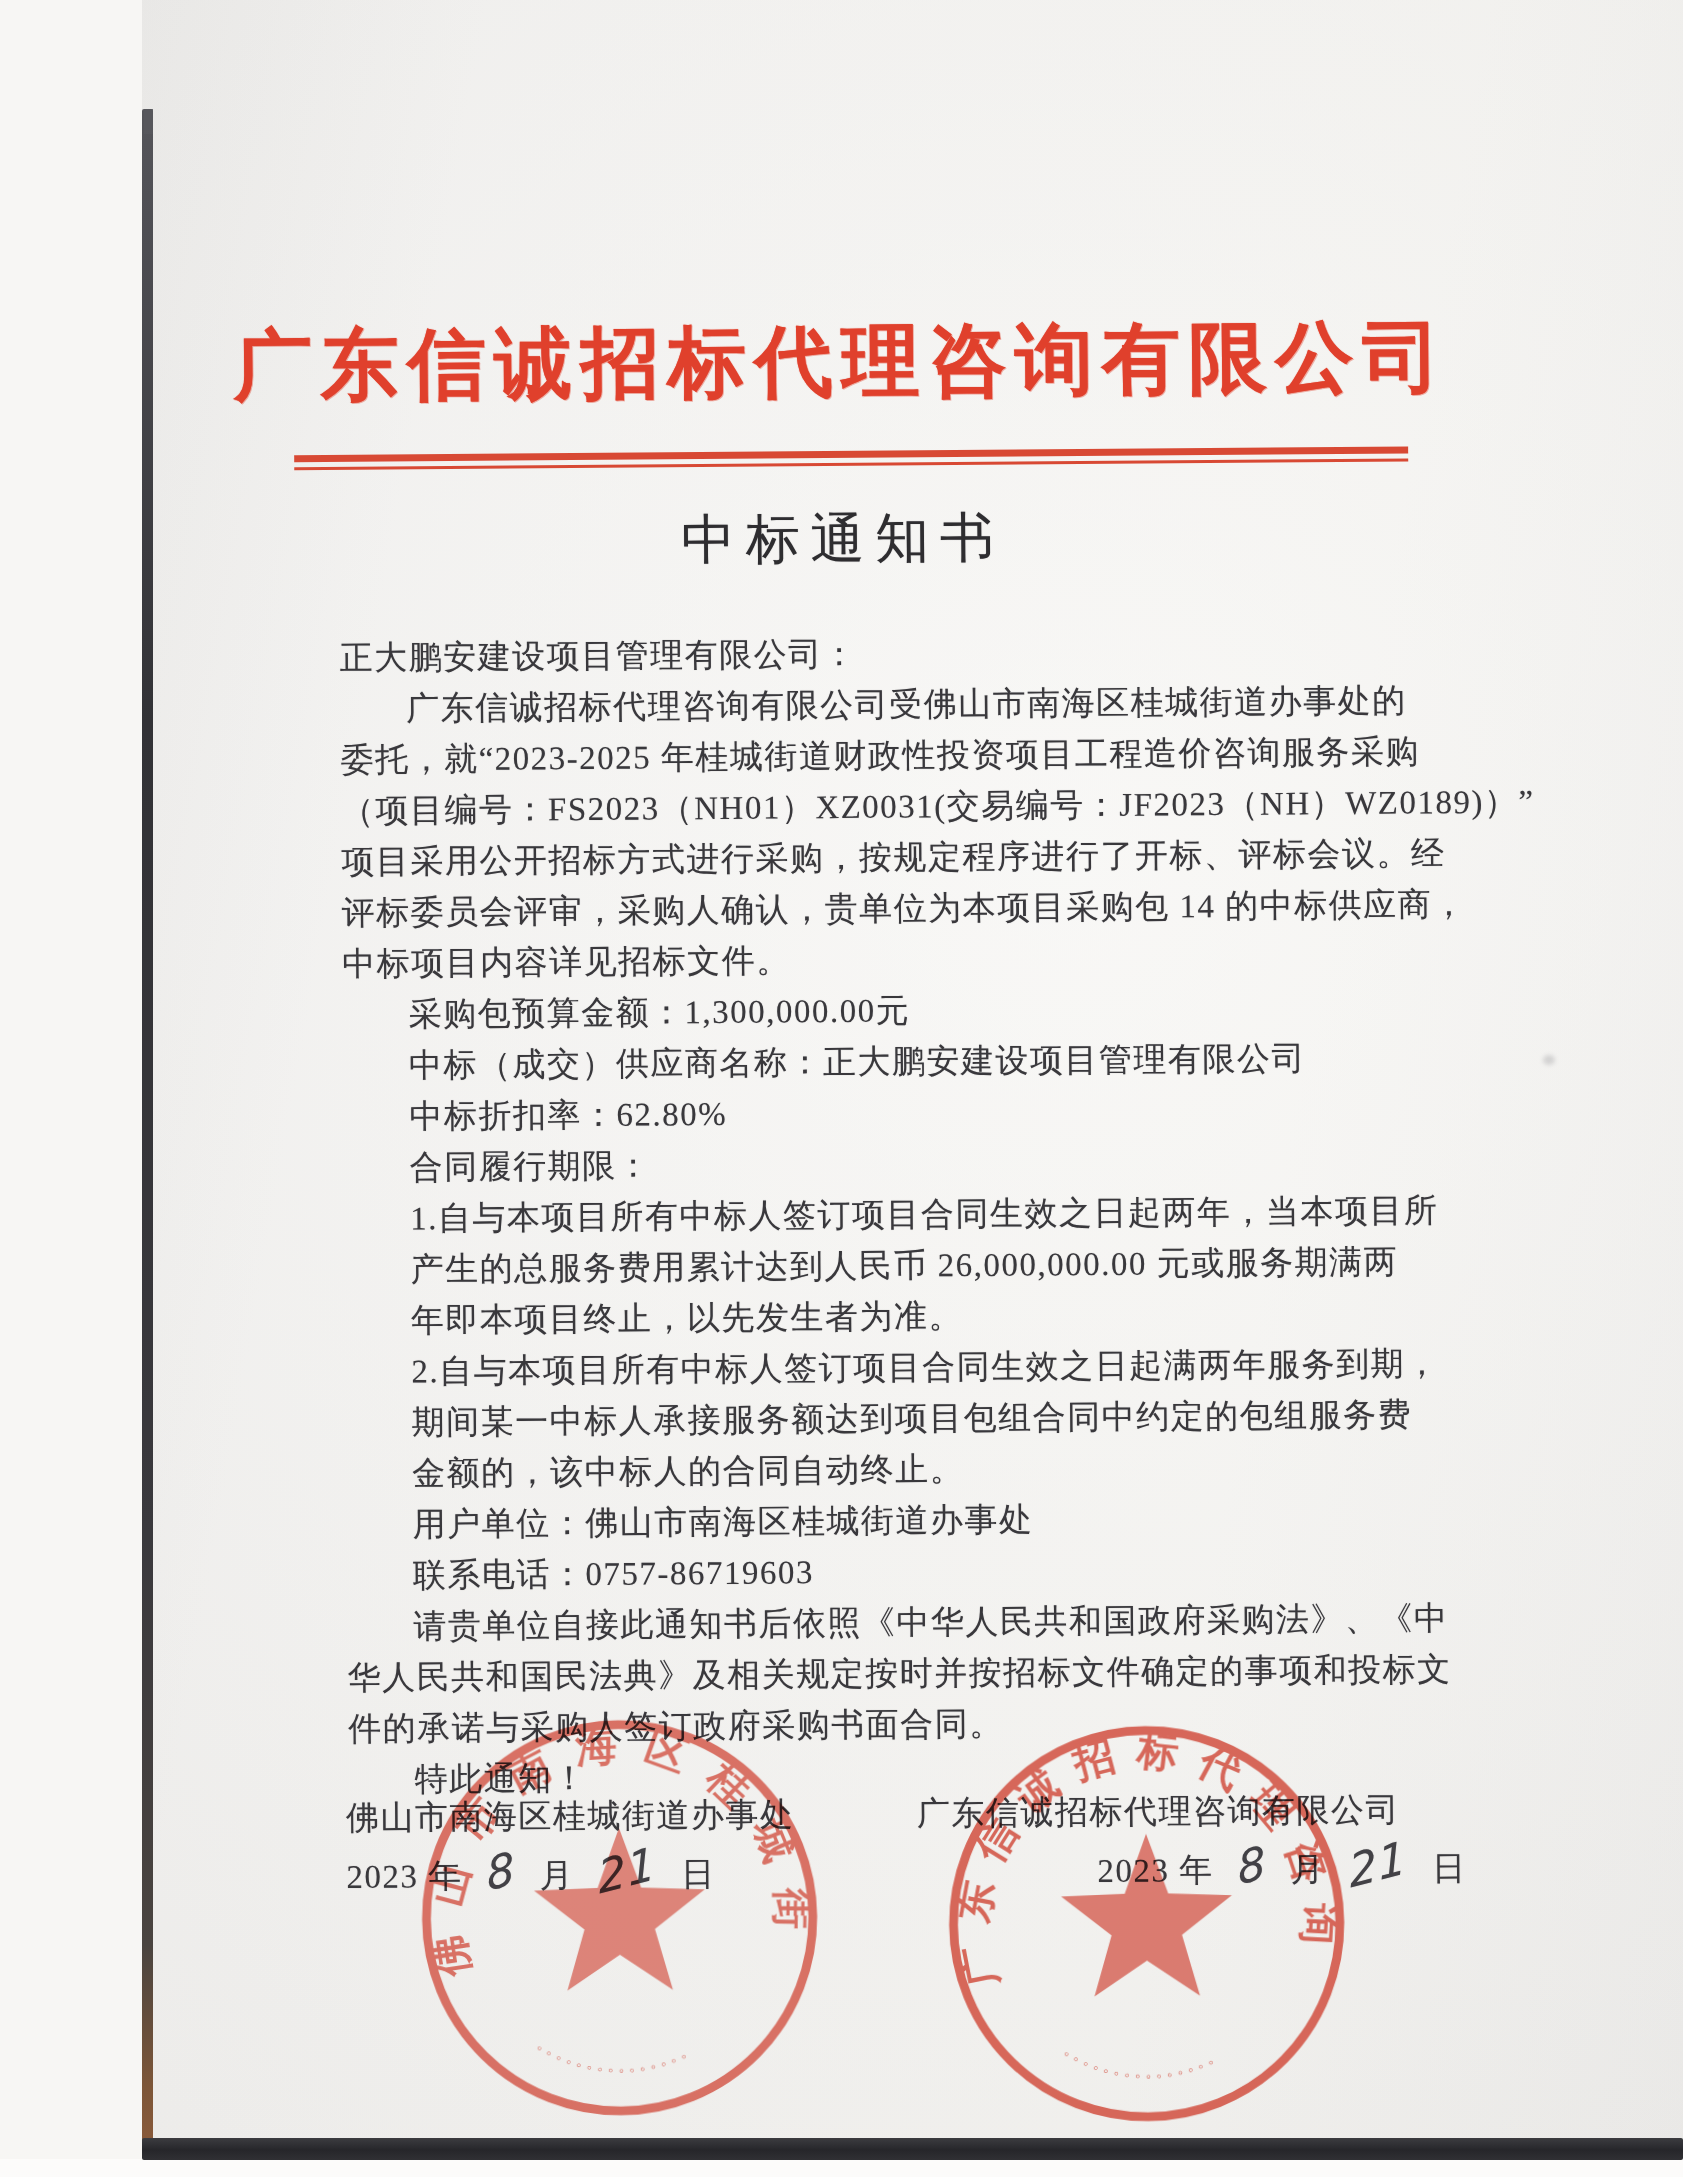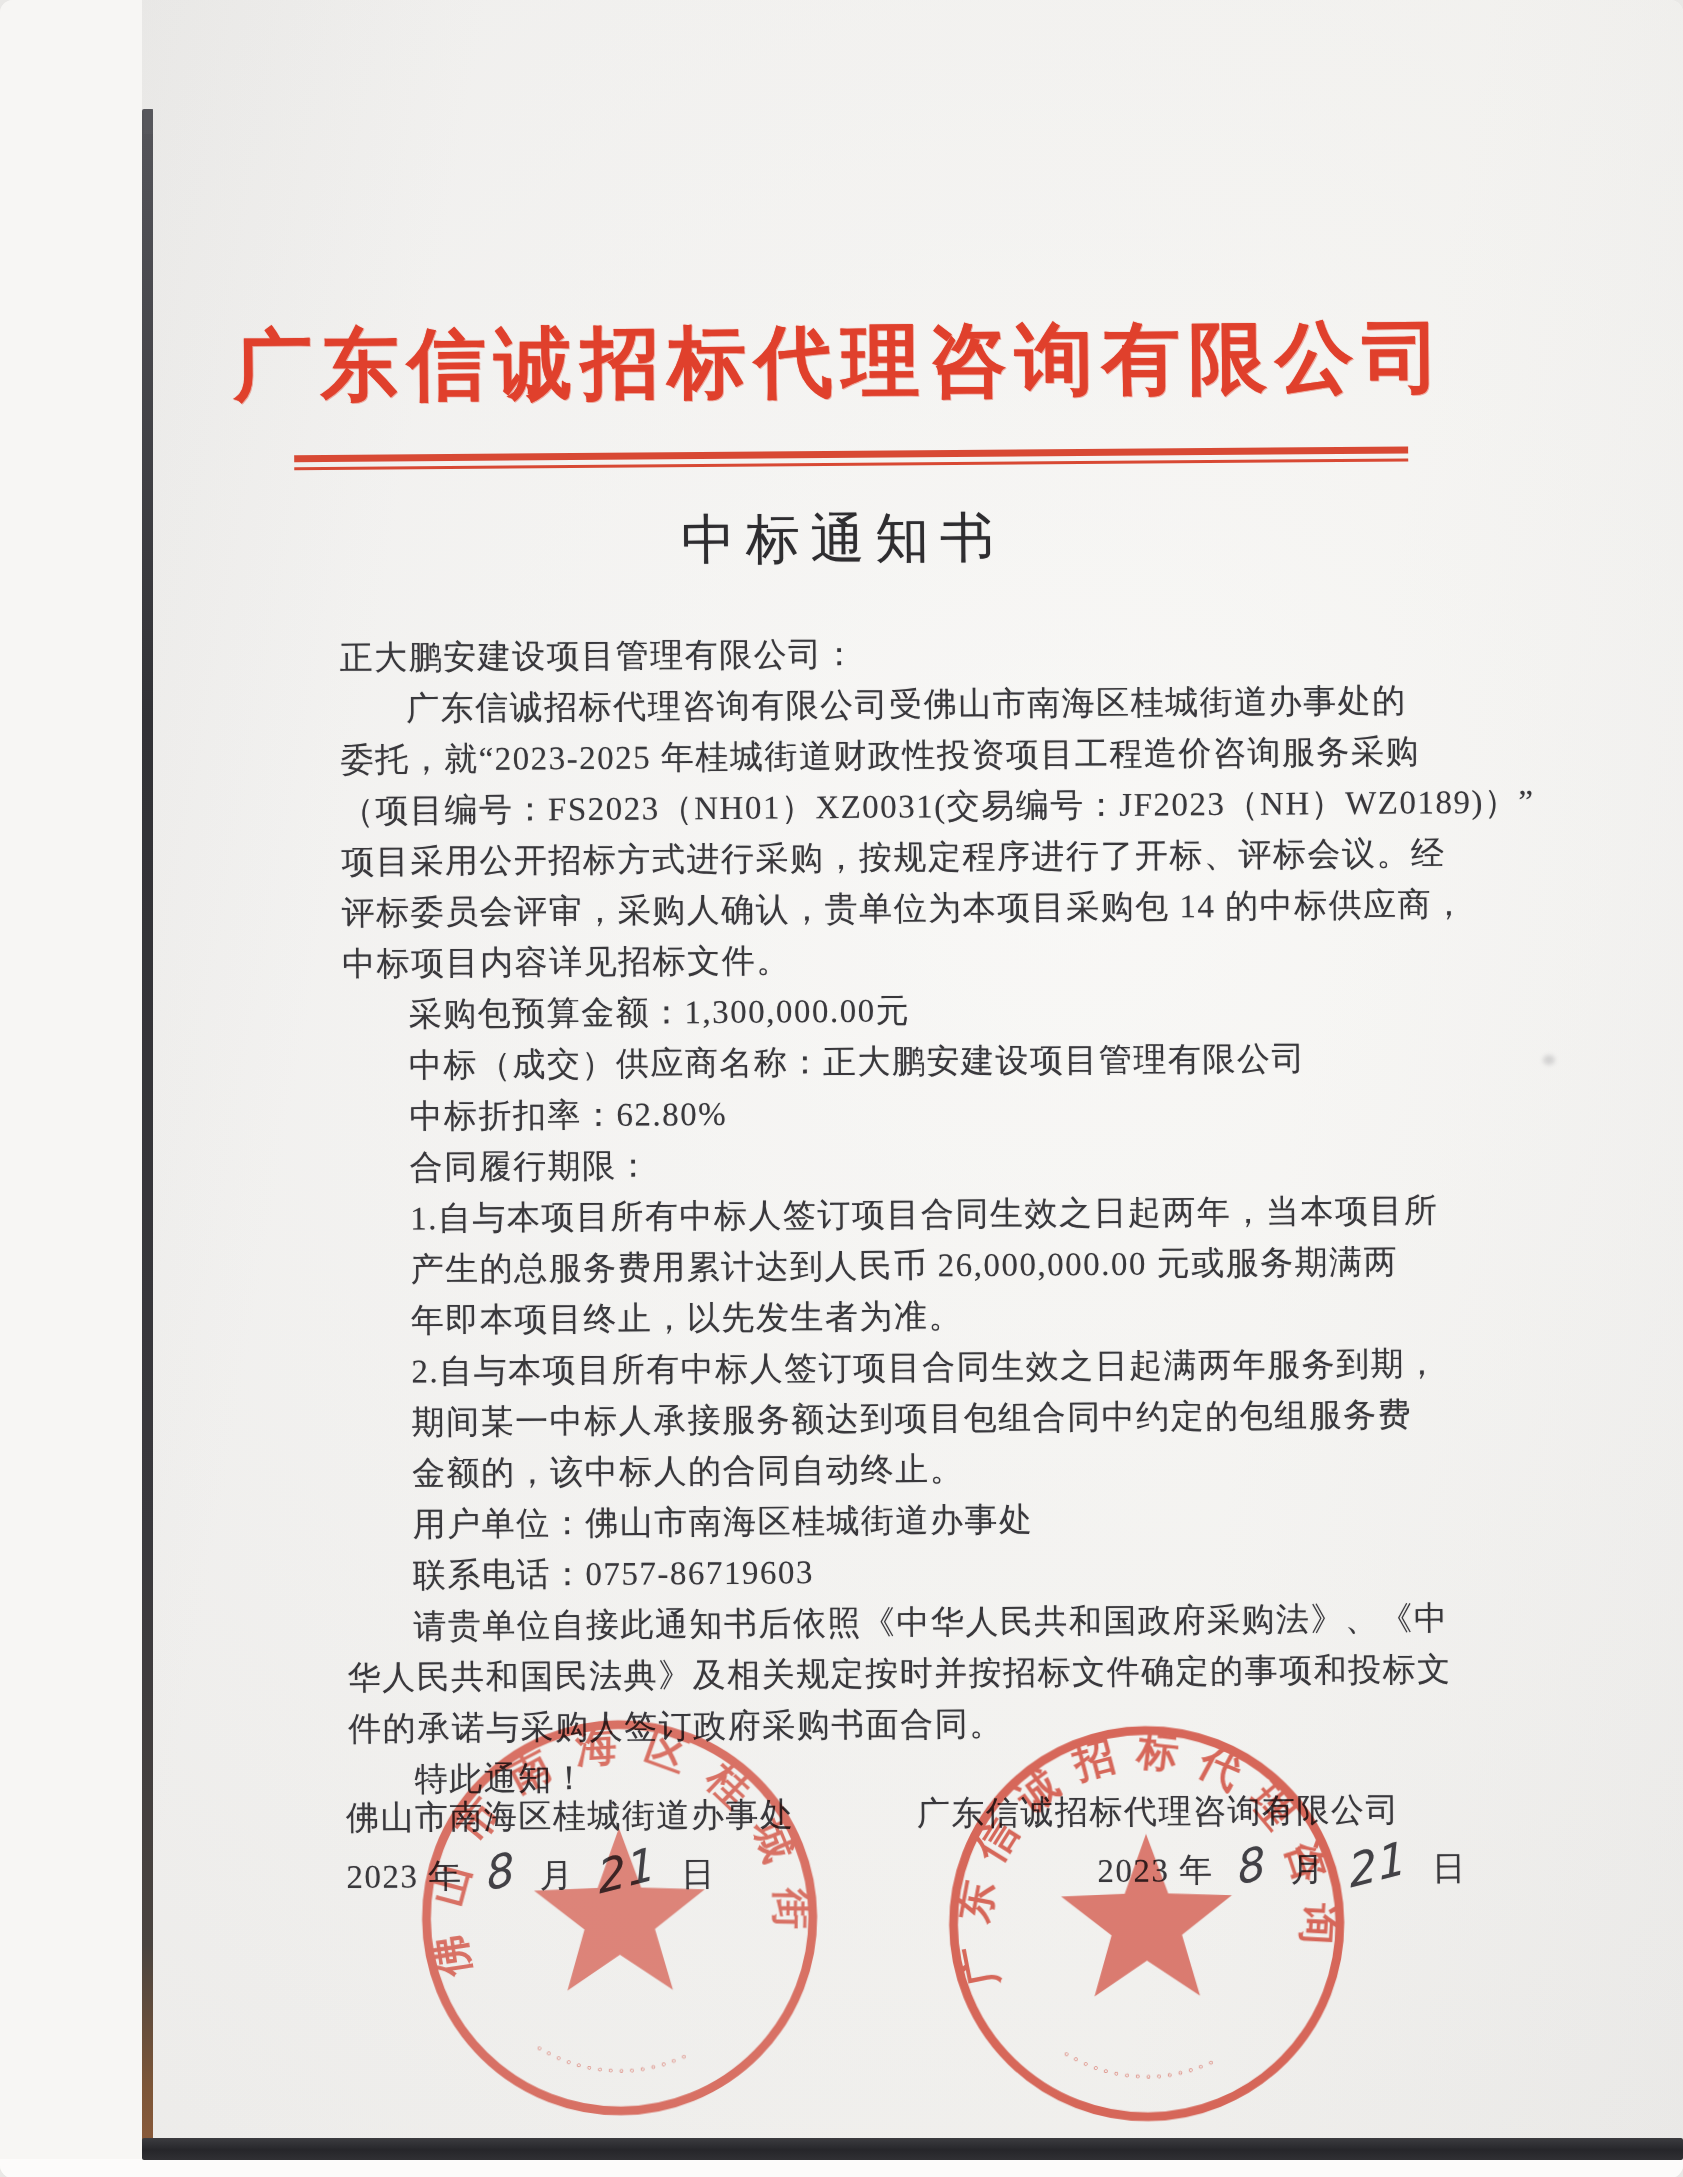--- a/index.html
+++ b/index.html
@@ -1,20 +1,19 @@
 <!DOCTYPE html>
 <html><head>
 <meta charset="utf-8">
 <style>
   html,body{margin:0;padding:0;background:#e9e8e6;}
   #canvas{
     position:relative;width:1683px;height:2178px;overflow:hidden;
     background:#f5f4f2;
     font-family:"Liberation Serif","DejaVu Serif",serif;
-    border-radius:13px;
   }
   
   .gutter-left{position:absolute;left:0;top:0;width:142px;height:2178px;background:#f7f6f4;}
   .below-page{position:absolute;left:0;top:2159px;width:1683px;height:18.5px;background:#fcfbfa;}
   
   .paper{
     position:absolute;left:142px;top:0;width:1541px;height:2159px;
     background:
       radial-gradient(120% 90% at 60% 40%, rgba(255,255,255,0.35), rgba(0,0,0,0.03) 85%),
       linear-gradient(100deg, #edecea 0%, #f4f3f1 18%, #f5f4f1 70%, #efeeec 100%);

